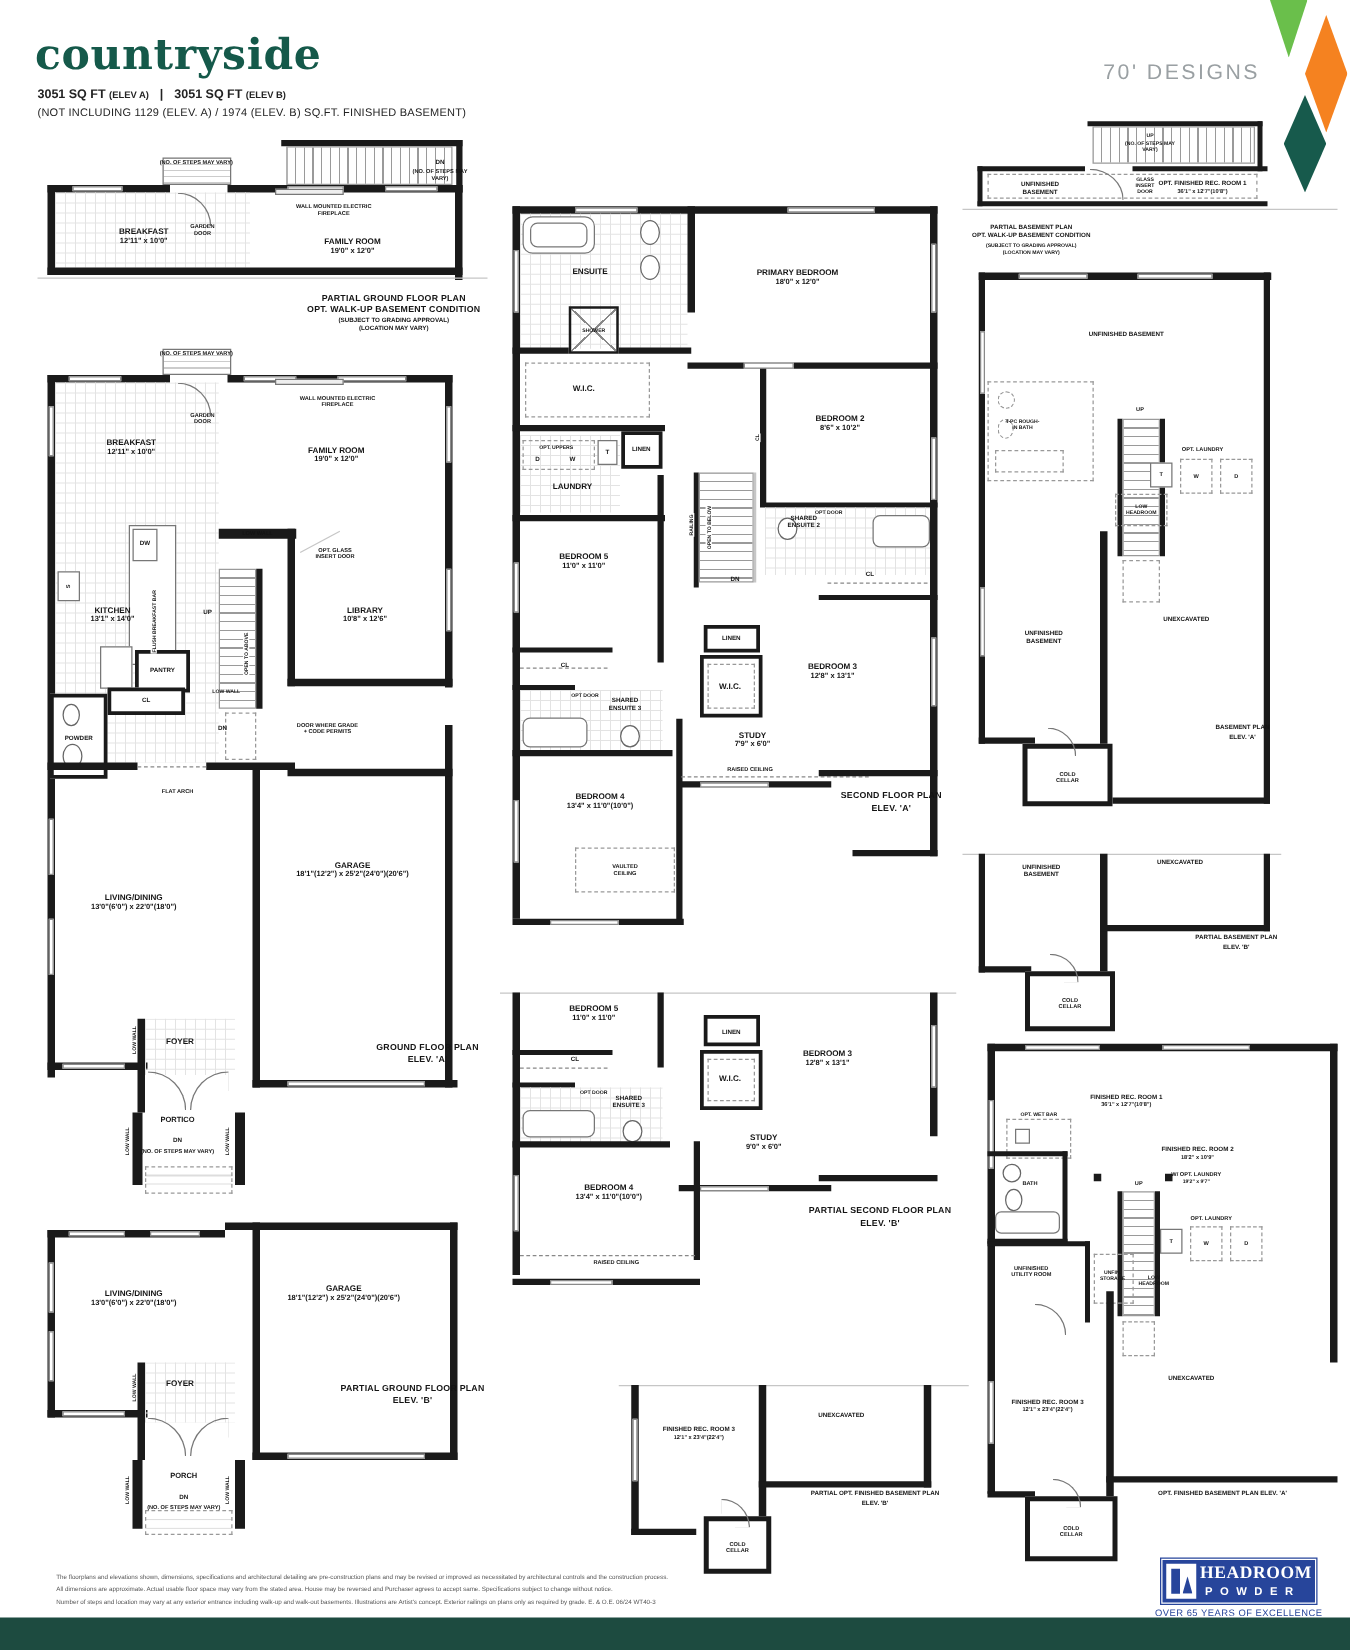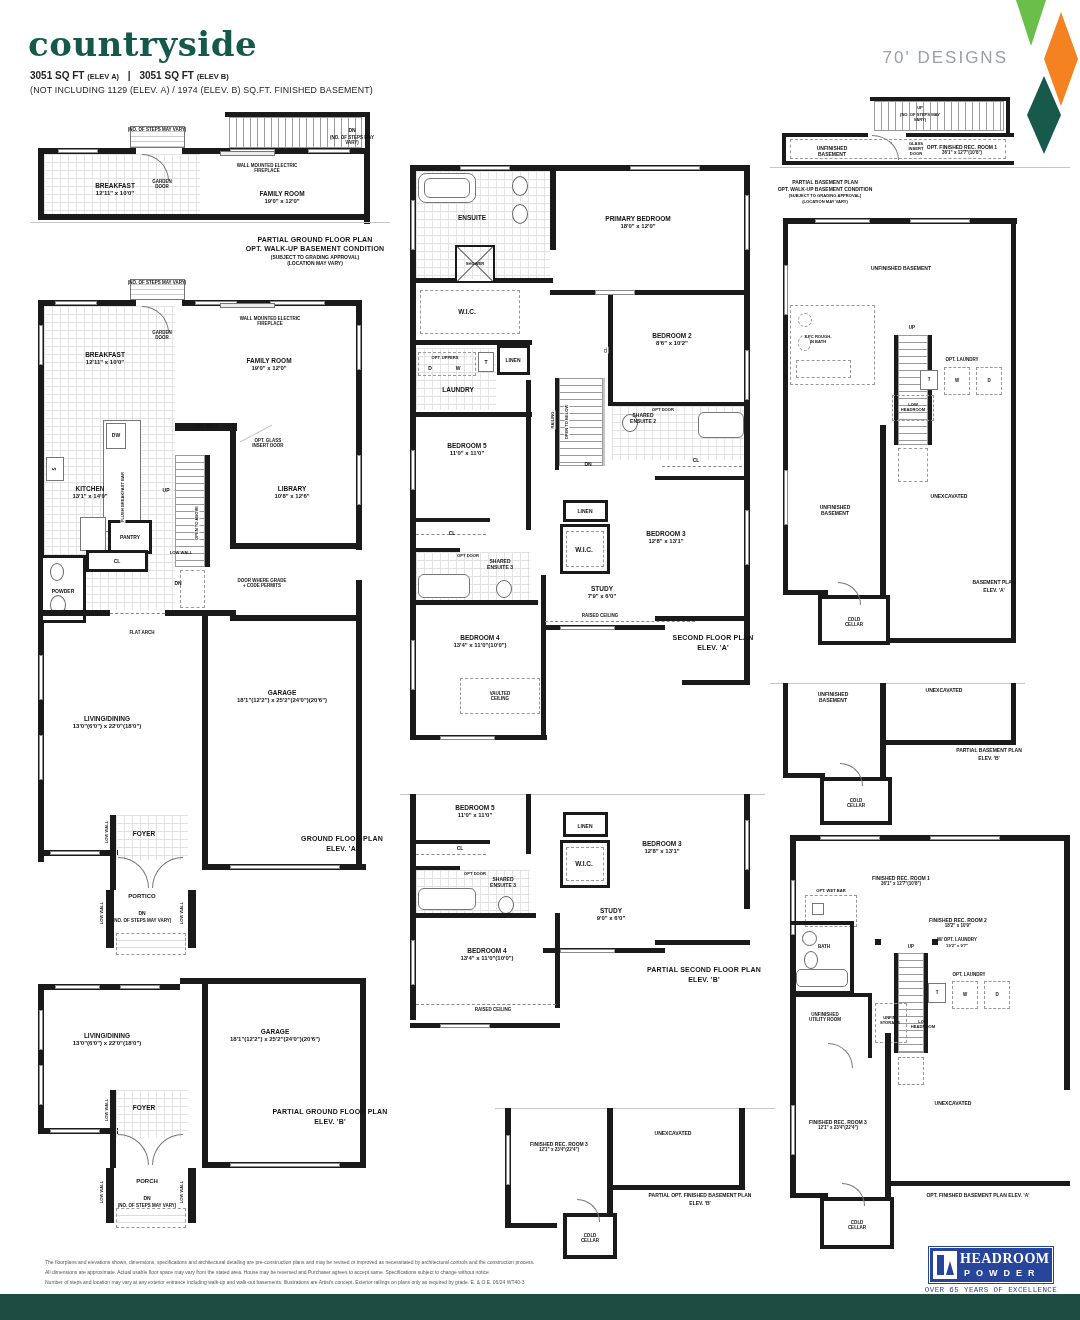--- a/index.html
+++ b/index.html
@@ -54,21 +54,21 @@
          background:#fff;padding:1px;box-sizing:border-box;}
   .fginner{width:100%;height:100%;background:#27459b;position:relative;color:#fff;}
   .fgname{position:absolute;left:30px;top:3px;font-family:"Liberation Serif",serif;font-weight:bold;
           font-size:14px;letter-spacing:.5px;}
   .fghomes{position:absolute;left:34px;top:20px;font-size:9px;font-weight:bold;letter-spacing:6px;}
   .fgicon{position:absolute;left:3px;top:3px;width:24px;height:28px;background:#fff;}
   .fgicon:before{content:"";position:absolute;left:4px;top:4px;width:7px;height:20px;background:#27459b;}
   .fgicon:after{content:"";position:absolute;left:13px;top:10px;width:8px;height:14px;background:#27459b;
                 clip-path:polygon(0 100%,50% 0,100% 100%);}
   .fgtag{position:absolute;left:920px;top:1286px;width:142px;text-align:center;
-         font-family:Liberation Mono, monospace;font-size:7.5px;color:#27459b;letter-spacing:.4px;}
+         font-family:Liberation Sans, sans-serif;font-size:7.5px;color:#27459b;letter-spacing:.4px;}
   .greenbar{position:absolute;left:0;top:1294px;width:1080px;height:26px;}
 </style>
 </head>
 <body>
 
 <div class="page">
 
   <div class="title" style="color:#15594a">countryside</div>
   <div class="sqline">
     <span style="display:inline">3051 SQ FT</span>

